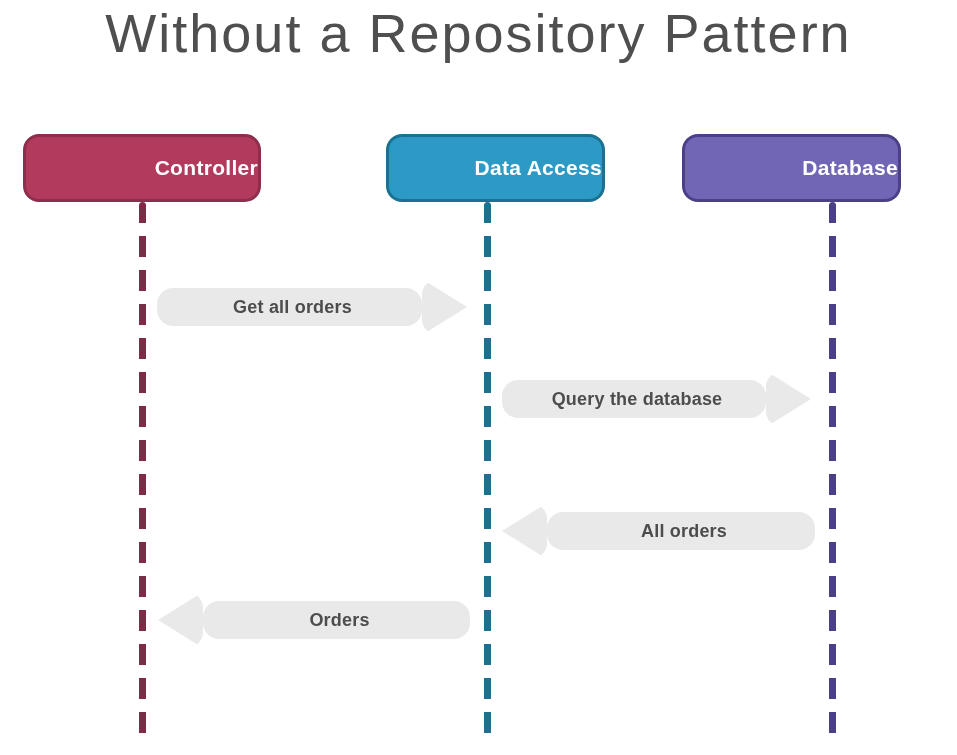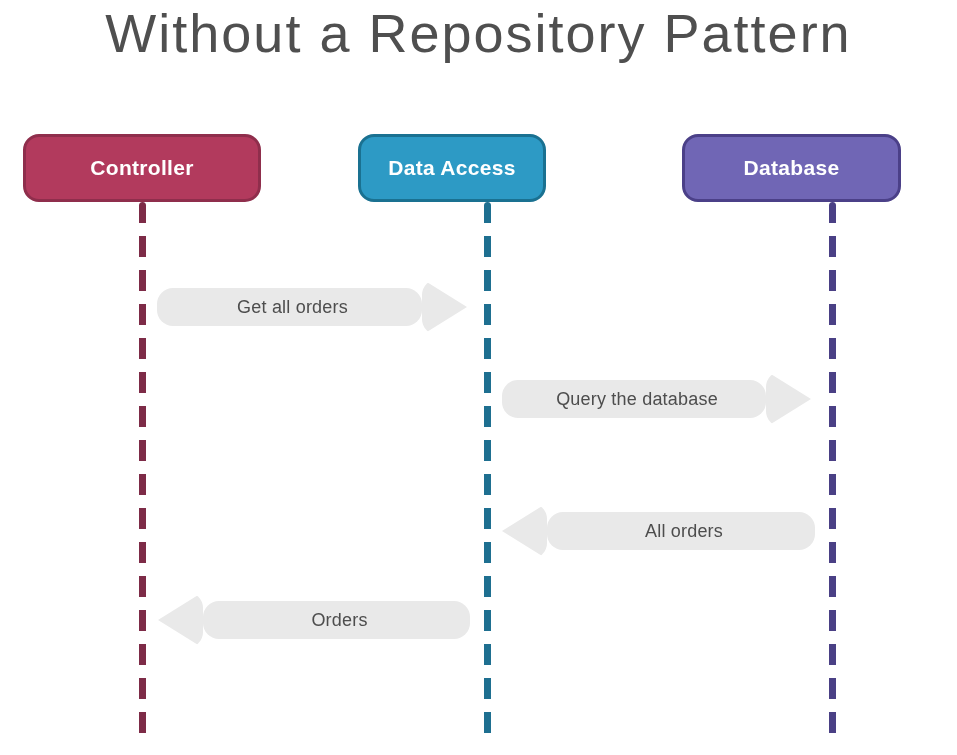--- a/index.html
+++ b/index.html
@@ -26,28 +26,28 @@
     color: #4f4f4f;
   }
 
   
   .actor-box {
     position: absolute;
     top: 134px;
     height: 68px;
     display: flex;
     align-items: center;
-    justify-content: center;
+    justify-content: flex-end;
     color: #ffffff;
     font-size: 21px;
     font-weight: bold;
     letter-spacing: 0.3px;
   }
   .actor-controller  { left: 23px;  width: 238px; background: #b23a5d; border: 3px solid #8f2e4c; }
-  .actor-data-access { left: 358px; width: 188px; background: #2d9ac5; border: 3px solid #1a7191; }
+  .actor-data-access { left: 386px; width: 219px; background: #2d9ac5; border: 3px solid #1a7191; }
   .actor-database    { left: 682px; width: 219px; background: #7066b5; border: 3px solid #4b4088; }
 
   
   .lifeline {
     position: absolute;
     top: 202px;
     width: 7px;
     height: 534px;
   }
   .lifeline-controller {
@@ -70,21 +70,21 @@
     display: flex;
     align-items: center;
   }
   .msg-body {
     background: #e9e9e9;
     height: 38px;
     display: flex;
     align-items: center;
     justify-content: center;
     font-size: 18px;
-    font-weight: normal;
+    font-weight: bold;
     color: #4d4d4d;
     letter-spacing: 0.2px;
     padding-left: 6px;
   }
   .msg-head { width: 0; height: 0; }
   .msg-head-right {
     border-top: 28px solid transparent;
     border-bottom: 28px solid transparent;
     border-left: 45px solid #e9e9e9;
   }

